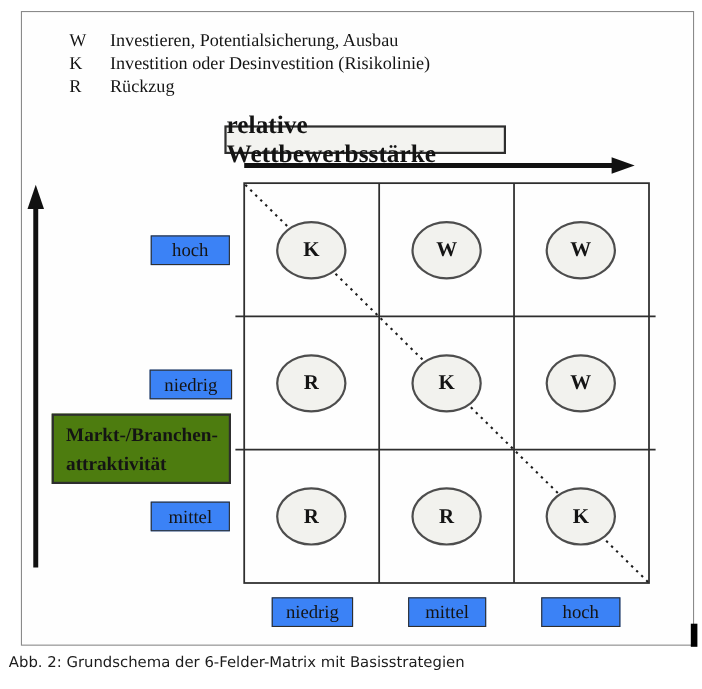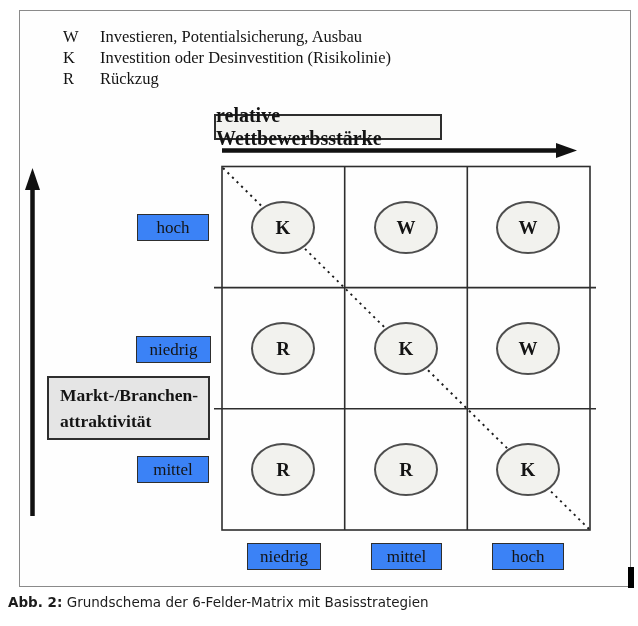--- a/index.html
+++ b/index.html
@@ -27,35 +27,35 @@
     font-size: 16.5px;
     line-height: 21px;
   }
   .legend-row { display: flex; }
   .legend-symbol { width: 37px; flex: 0 0 auto; }
   .legend-name  { width: 107px; flex: 0 0 auto; }
   .legend-desc  { white-space: nowrap; }
   
   .x-title-box {
     position: absolute;
-    left: 214px; top: 114px;
-    width: 228px; height: 26px;
+    left: 204px; top: 114px;
+    width: 256px; height: 26px;
     border: 2px solid #2e2e2e;
     background: #f3f3f0;
     box-sizing: border-box;
     display: flex; align-items: center; justify-content: center;
     font-weight: bold;
-    font-size: 20px;
+    font-size: 23px;
   }
   .y-title-box {
     position: absolute;
     left: 47px; top: 376px;
     width: 163px; height: 64px;
     border: 2px solid #2e2e2e;
-    background: #e5e5e5;
+    background: #4d7c0f;
     box-sizing: border-box;
     display: flex; flex-direction: column; justify-content: center;
     padding-left: 11px;
     font-weight: bold;
     font-size: 17.5px;
     line-height: 26px;
   }
   
   .tick-box {
     position: absolute;
@@ -100,21 +100,21 @@
     background: #000000;
   }
   .caption {
     position: absolute;
     left: 8px; top: 594px;
     font-family: "DejaVu Sans", "Liberation Sans", sans-serif;
     font-size: 13.5px;
     color: #1c1c1c;
     white-space: nowrap;
   }
-  .caption .prefix { font-weight: bold; }
+  .caption .prefix { font-weight: normal; }
 </style>
 </head>
 <body>
 
 <div class="stage">
 
   <div class="frame"></div>
 
   <div class="legend">
     <div class="legend-row">

